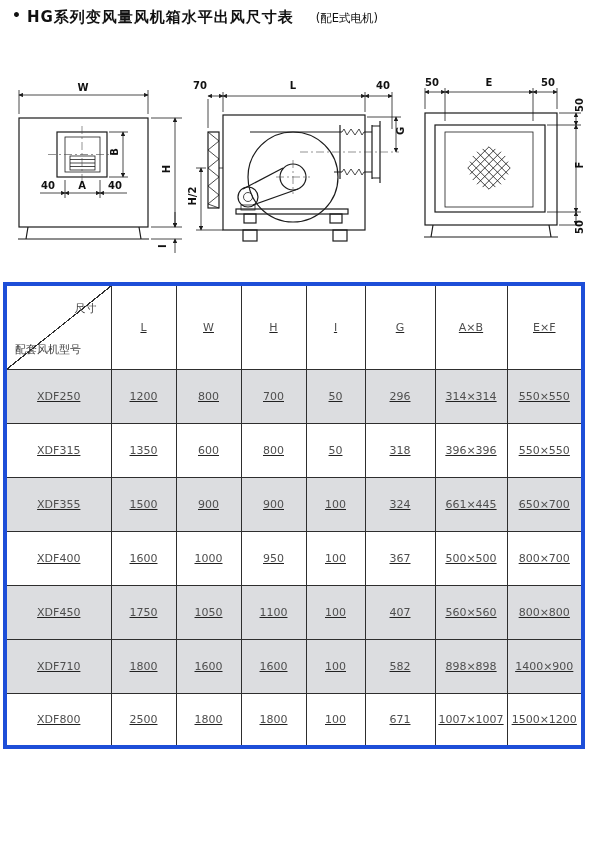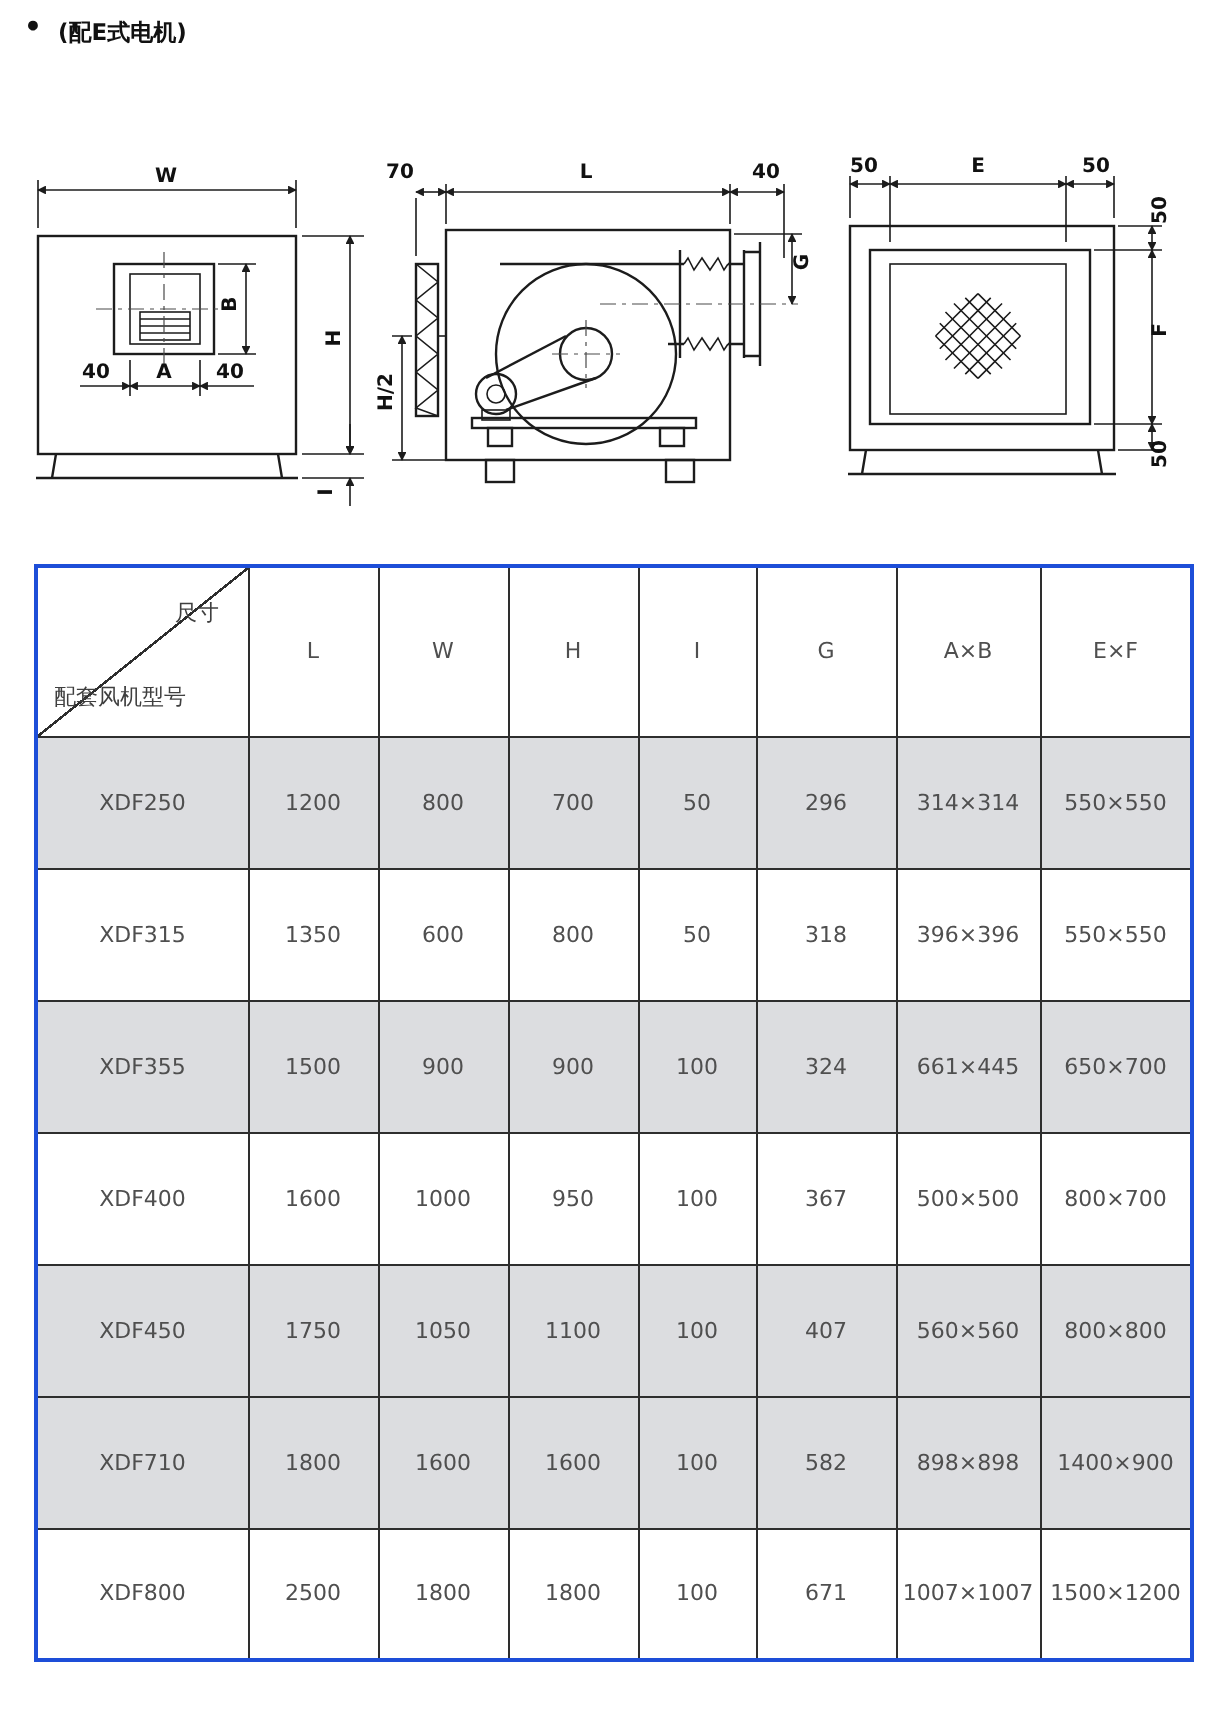--- a/index.html
+++ b/index.html
@@ -3,52 +3,53 @@
 <meta charset="utf-8">
 <style>
   html,body{margin:0;padding:0;background:#ffffff;}
   body{width:607px;height:859px;position:relative;overflow:hidden;
        font-family:"DejaVu Sans","Liberation Sans",sans-serif;color:#222;}
 
   
   .title-bar{position:absolute;left:12px;top:8px;display:flex;align-items:baseline;gap:6px;}
   .title-bullet{font-size:14px;font-weight:bold;color:#111;transform:translateY(-2px);}
   .title-text{font-size:15px;font-weight:bold;color:#111;letter-spacing:1px;}
-  .title-suffix{font-size:11.5px;font-weight:bold;color:#111;margin-left:2px;}
+  .title-suffix{font-size:11.5px;font-weight:normal;color:#111;margin-left:16px;}
 
   
   .drawings{position:absolute;left:0;top:0;width:607px;height:275px;}
   .ln{stroke:#1c1c1c;stroke-width:1.2;fill:none;}
   .thin{stroke:#1c1c1c;stroke-width:.8;fill:none;}
   .dim{stroke:#1c1c1c;stroke-width:.8;fill:none;}
   .cl{stroke:#4a4a4a;stroke-width:.6;fill:none;stroke-dasharray:8 3 2 3;}
   .dimtxt{font-size:10px;font-weight:bold;fill:#111;}
 
   
-  .dim-table{position:absolute;left:17px;top:282px;width:578px;
+  .dim-table{position:absolute;left:3px;top:282px;width:578px;
              border-collapse:collapse;table-layout:fixed;
-             border:2px solid #1d4ed8;}
+             border:4px solid #1d4ed8;text-decoration:underline;}
   .dim-table td,.dim-table th{border:1px solid #2e2e2e;text-align:center;
              vertical-align:middle;font-size:11px;font-weight:normal;
              color:#4f4f4f;padding:0;}
   .dim-table thead tr{height:85px;}
-  .dim-table tbody tr{height:66px;background:#ffffff;}
+  .dim-table tbody tr{height:54px;background:#ffffff;}
   .dim-table tbody tr.shaded{background:#dcdde0;}
   .corner-cell{position:relative;
       background:linear-gradient(to bottom right,
         transparent calc(50% - .6px), #2e2e2e calc(50% - .6px),
         #2e2e2e calc(50% + .6px), transparent calc(50% + .6px));}
   .corner-top{position:absolute;top:15px;right:14px;font-size:11px;color:#3f3f3f;}
   .corner-bottom{position:absolute;bottom:12px;left:8px;font-size:11px;color:#3f3f3f;}
 </style>
 </head>
 <body>
 
 <div class="title-bar">
   <span class="title-bullet">•</span>
+  <span class="title-text">HG系列变风量风机箱水平出风尺寸表</span>
   <span class="title-suffix">(配E式电机)</span>
 </div>
 
 <svg class="drawings" viewBox="0 0 607 275">
   <defs>
     <marker id="ah" viewBox="0 0 10 10" refX="9" refY="5" markerWidth="8" markerHeight="5.5" orient="auto-start-reverse">
       <path d="M0,0 L10,5 L0,10 z" fill="#1c1c1c"></path>
     </marker>
   </defs>
 

